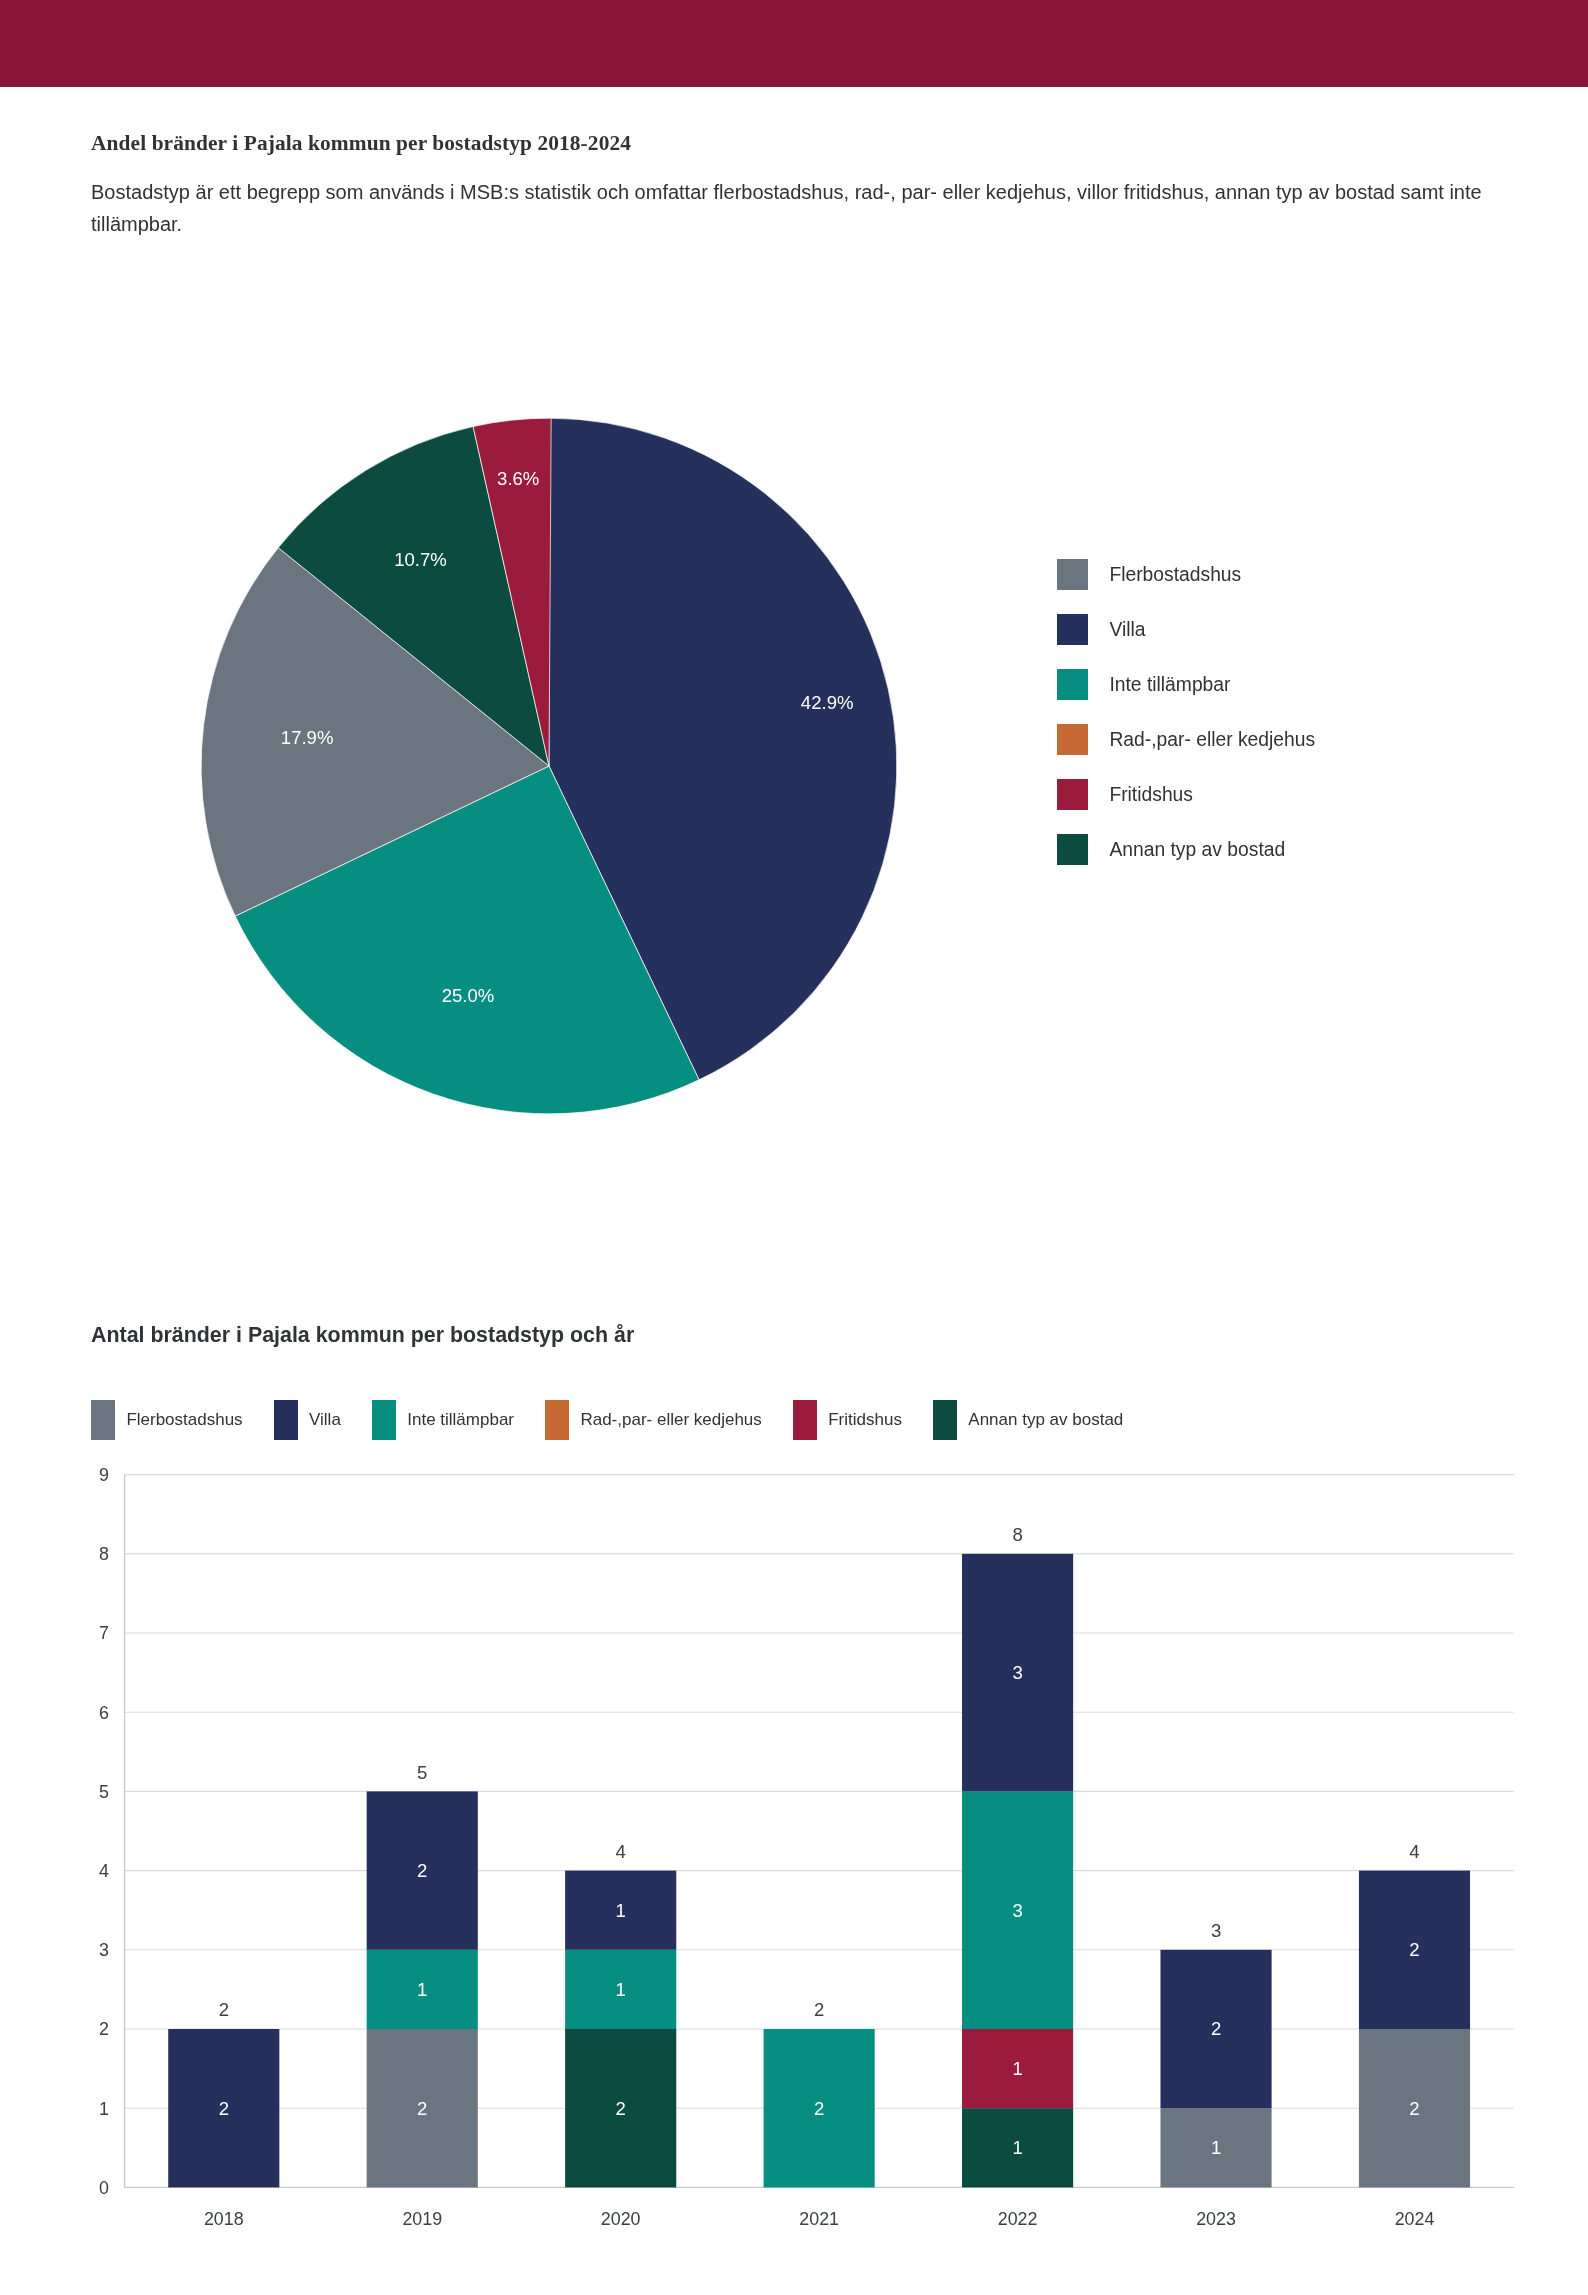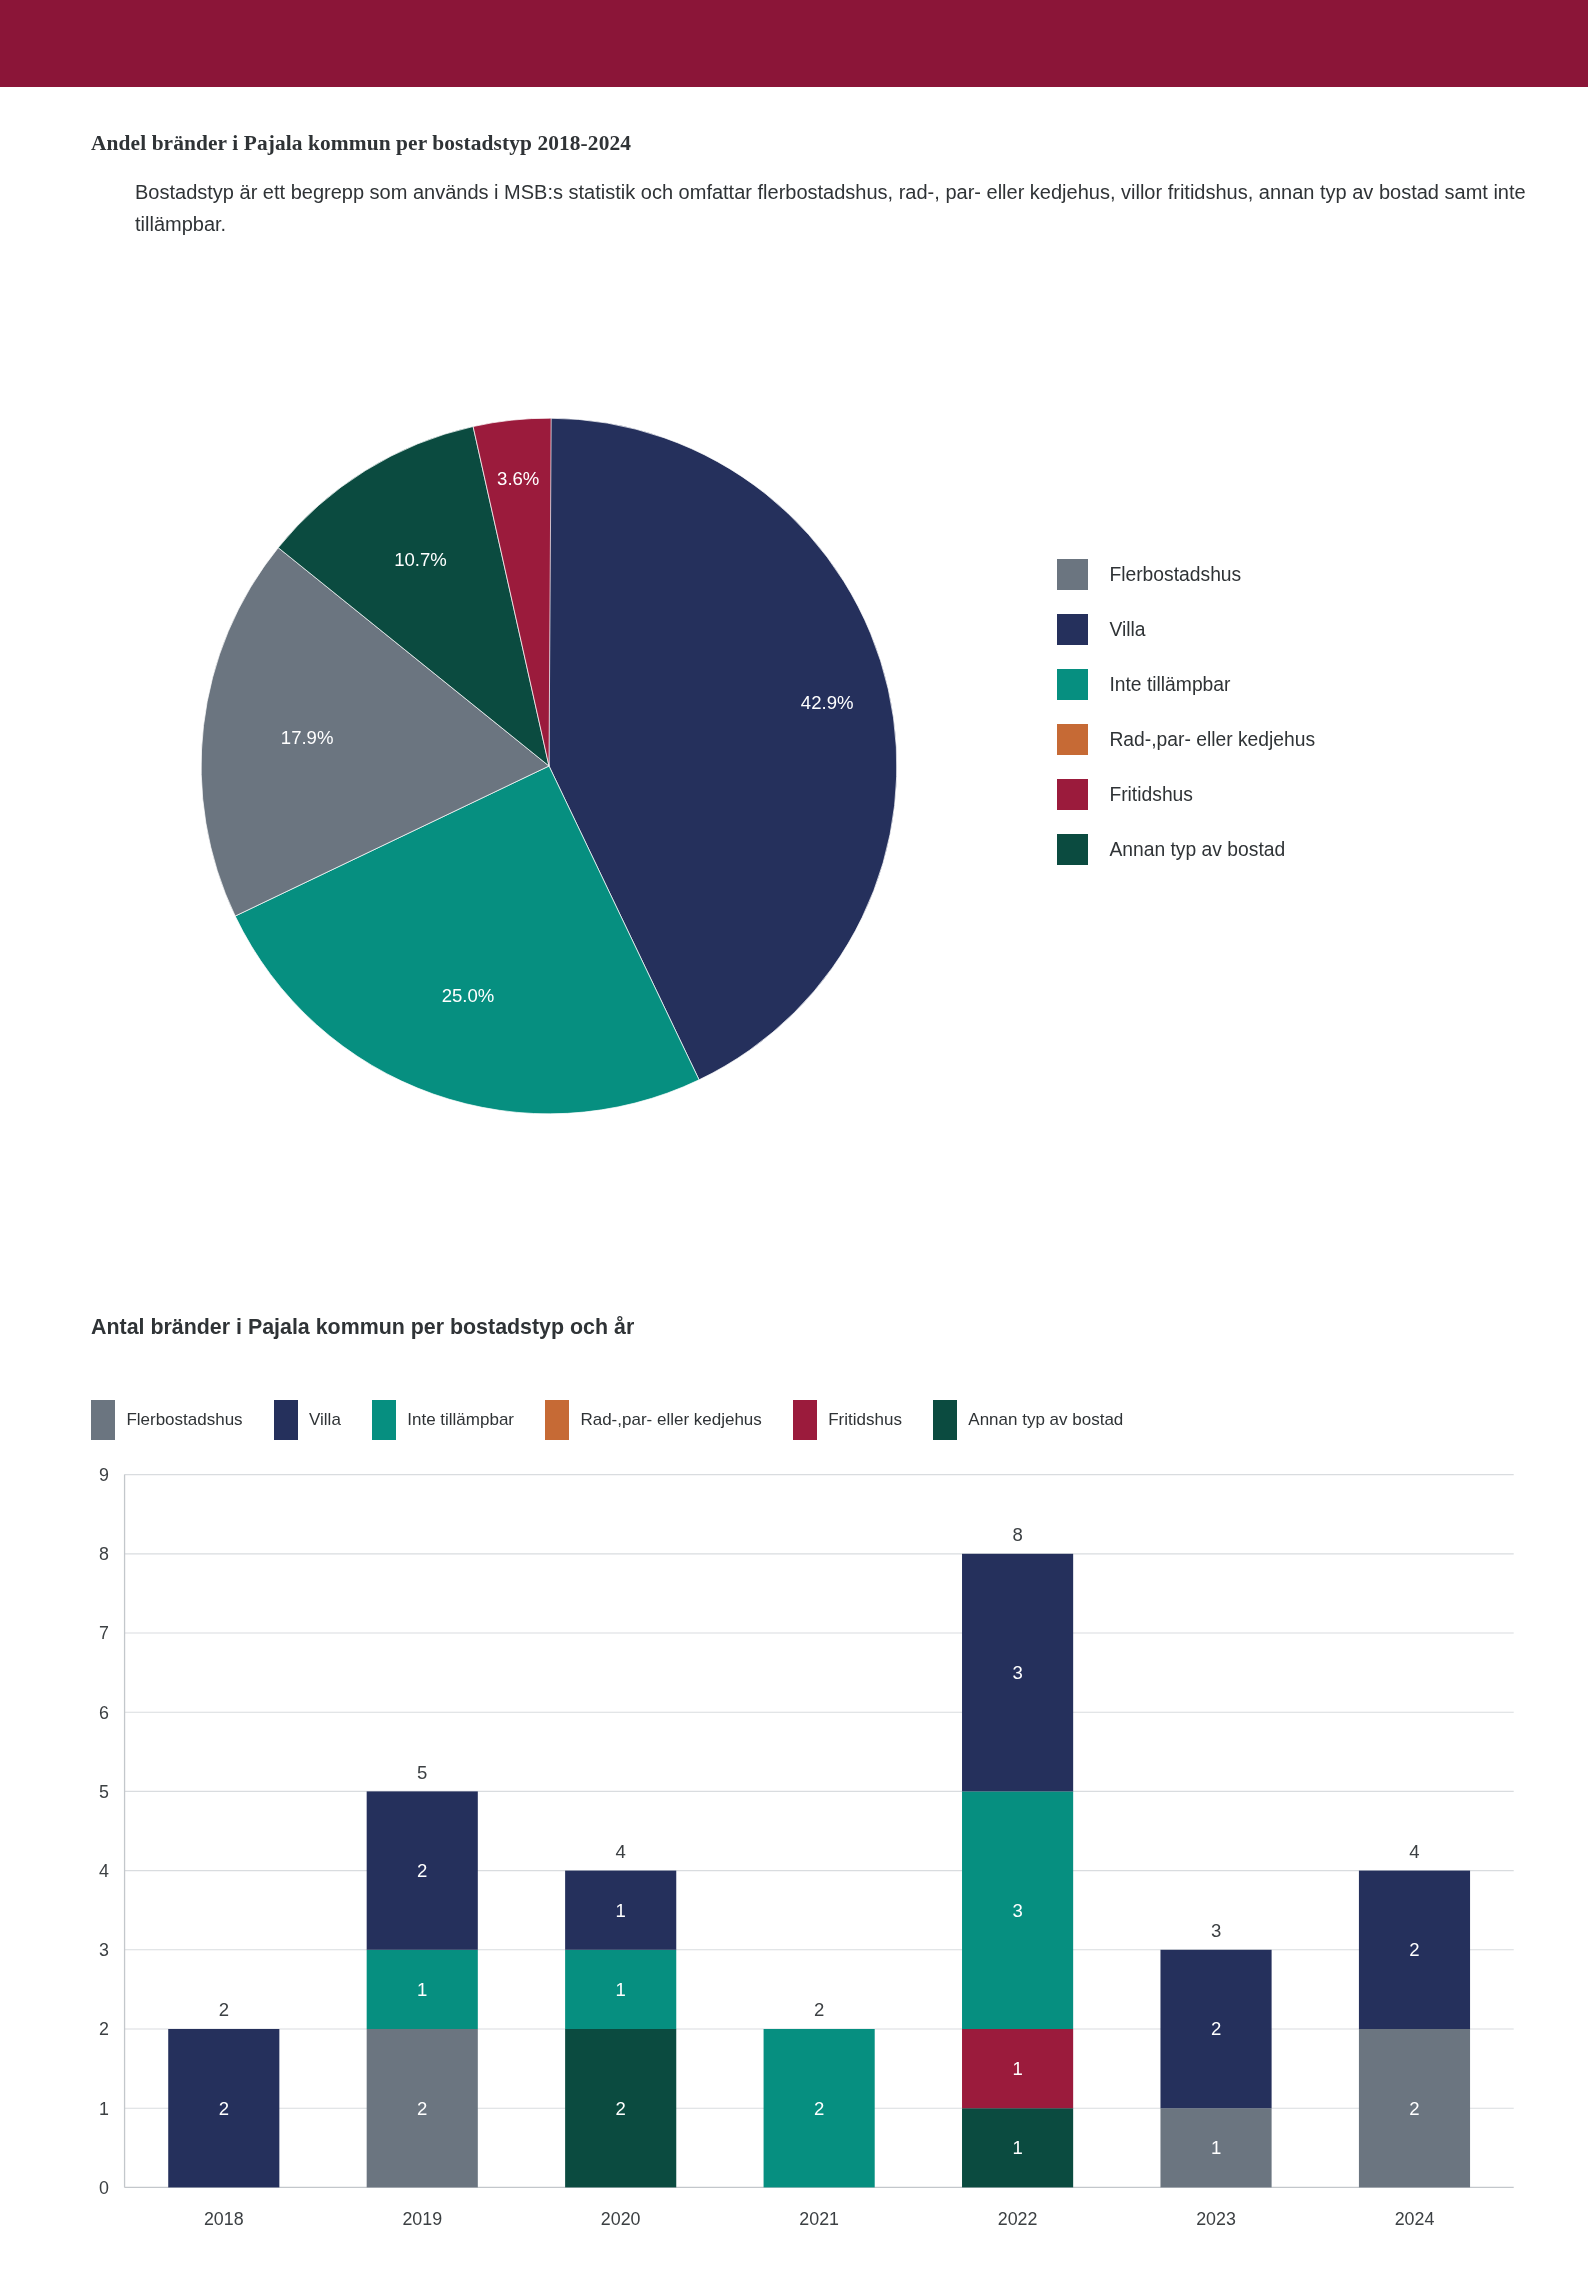--- a/index.html
+++ b/index.html
@@ -45,21 +45,20 @@
   }
 
   .pie-desc {
     position: absolute;
     left: 91px;
     top: 89px;
     width: 1415px;
     font-size: 20px;
     line-height: 32px;
     color: #2f3336;
-    margin-left: 44px;
   }
 
   
   .pie-block {
     position: absolute;
     left: 0;
     top: 200px;
     width: 1588px;
     height: 843px;
   }
@@ -107,21 +106,21 @@
     position: absolute;
     left: 0;
     top: 1143px;
     width: 1588px;
     height: 1036px;
   }
 
   .bar-title {
     position: absolute;
     left: 91px;
-    top: 85px;
+    top: 93px;
     font-size: 21.4px;
     font-weight: bold;
     color: #2f3336;
     white-space: nowrap;
   }
 
   
   .bar-legend {
     position: absolute;
     left: 91px;

